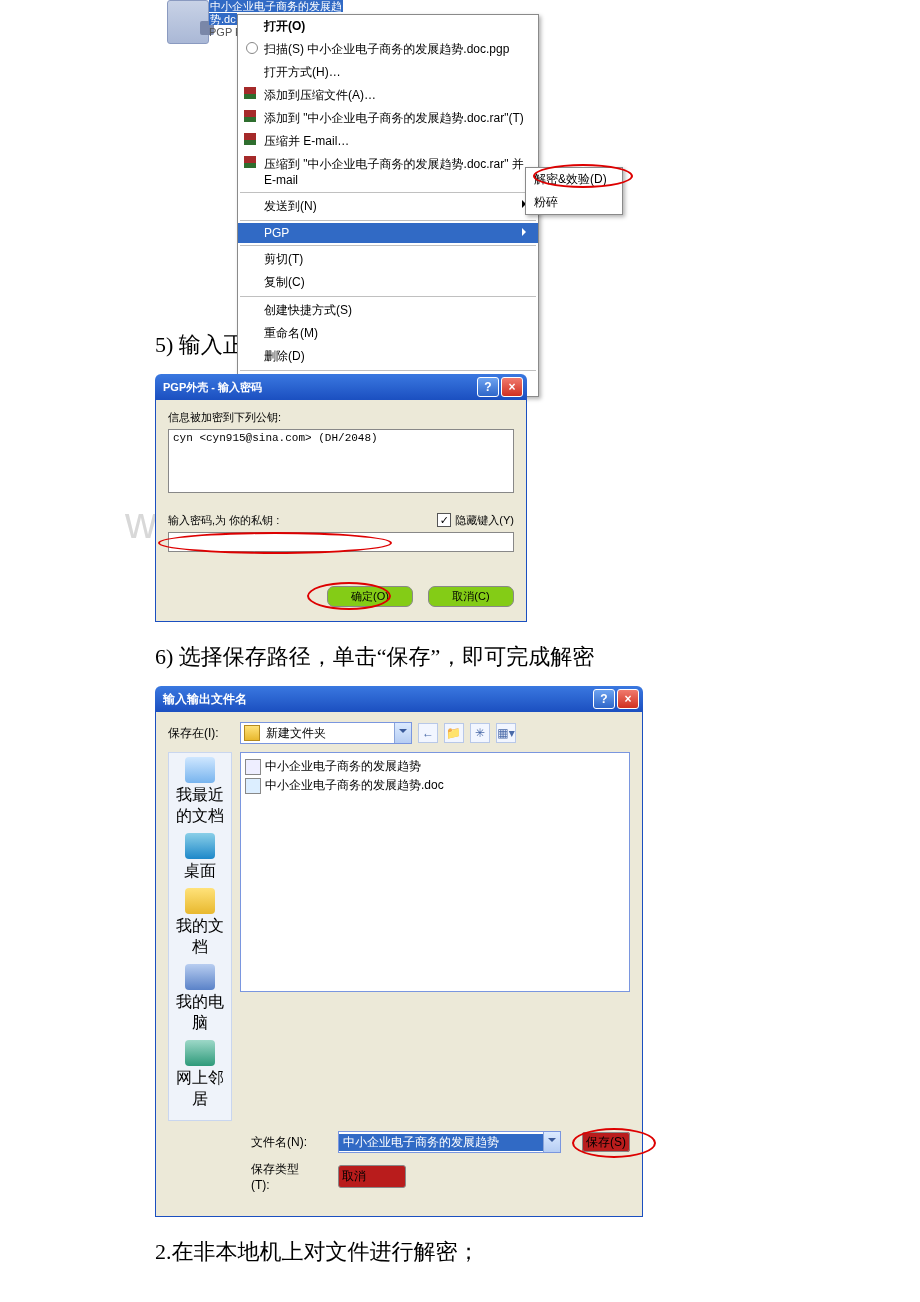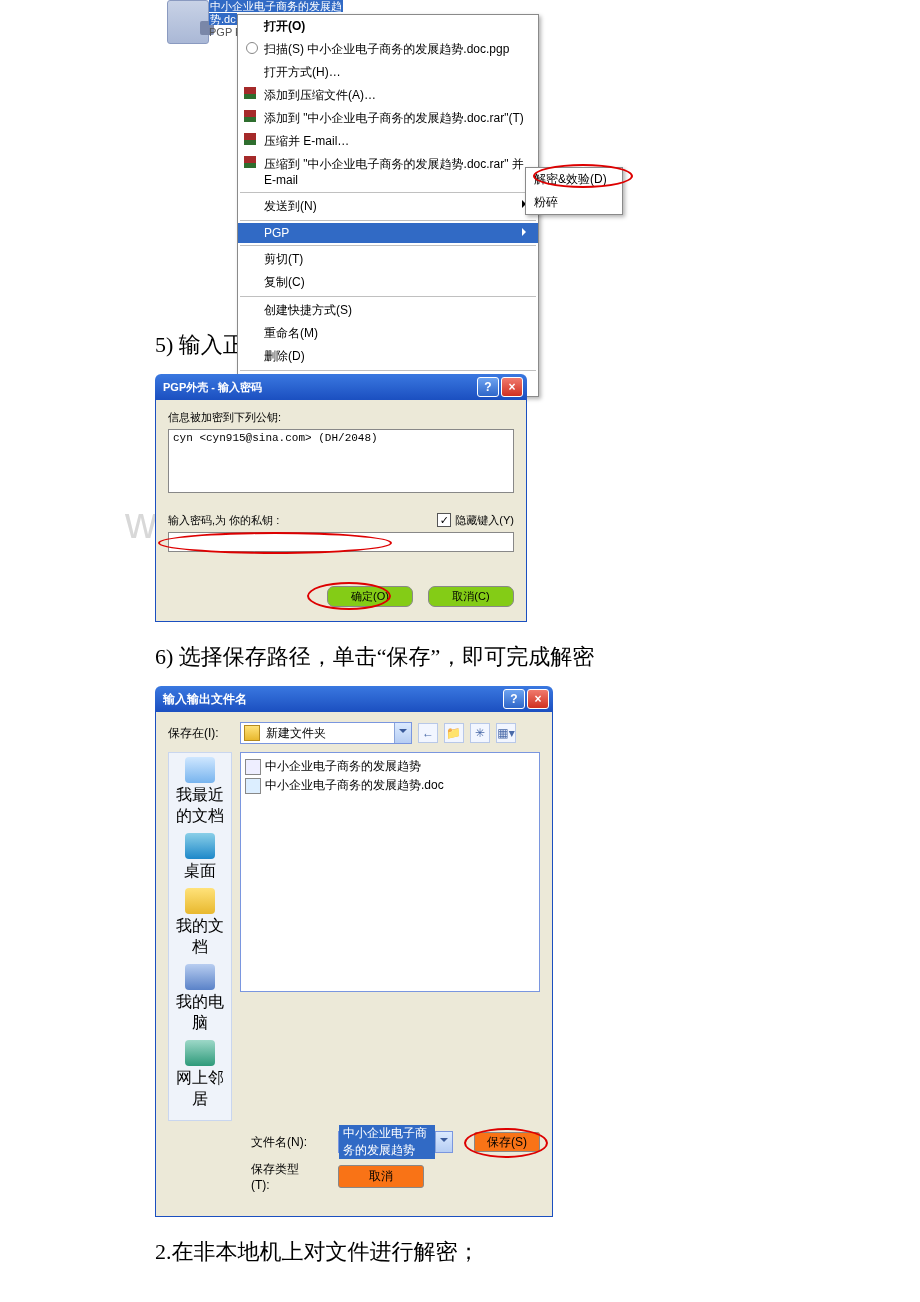--- a/index.html
+++ b/index.html
@@ -64,21 +64,21 @@
 .fline{display:flex;align-items:center;gap:4px;padding:1px 0}
 .fico{width:14px;height:14px;border:1px solid #888;background:#eef}
 .bottom{margin-top:10px}
 .brow{display:flex;align-items:center;gap:21px;margin-bottom:8px}
 .brow .lab{width:66px}
 .sel{flex:1;height:20px;background:#fff;border:1px solid #7a96df;display:flex;align-items:center}
 .sel .txt{flex:1;padding:0 4px}
 .sel.highlight .txt{background:#316ac5;color:#fff}
 .sel .dd{width:16px;height:20px;background:linear-gradient(#dbeaff,#b6cdf3);border-left:1px solid #8aa4d8;display:flex;align-items:center;justify-content:center}
 .sel .dd::after{content:"";border:4px solid transparent;border-top-color:#3a5a9a}
-.sbtn{width:60px;padding:2px 12px;background:#f97316;border:1px solid #888;border-radius:3px;text-align:center}
+.sbtn{width:60px;padding:2px 3px;background:#b91c1c;border:1px solid #888;border-radius:3px;}
 </style>
 </head>
 <body>
 
 <div class="page">
 
 <div class="ctx-wrap">
   <div class="file-icon">
         <div class="file-lock"></div>
       </div>
@@ -144,21 +144,21 @@
           <span class="ring" style="left:-8px;top:-4px;width:80px;height:24px"></span>
         </span>
         <span class="wbtn">取消(C)</span>
       </div>
     </div>
   </div>
 </div>
 
 <div class="caption">6) 选择保存路径，单击“保存”，即可完成解密</div>
 
-<div class="sdlg dlg" style="width:398px">
+<div class="sdlg dlg" style="width:488px">
   <div class="titlebar">
     <span class="tbtxt">输入输出文件名</span>
     <span class="tbtn help">?</span>
     <span class="tbtn close">×</span>
   </div>
   <div class="dlg-body">
     <div class="srow">
       <span class="lab">保存在(I):</span>
       <div class="combo" style="max-width:170px">
         <span class="fd"></span>

